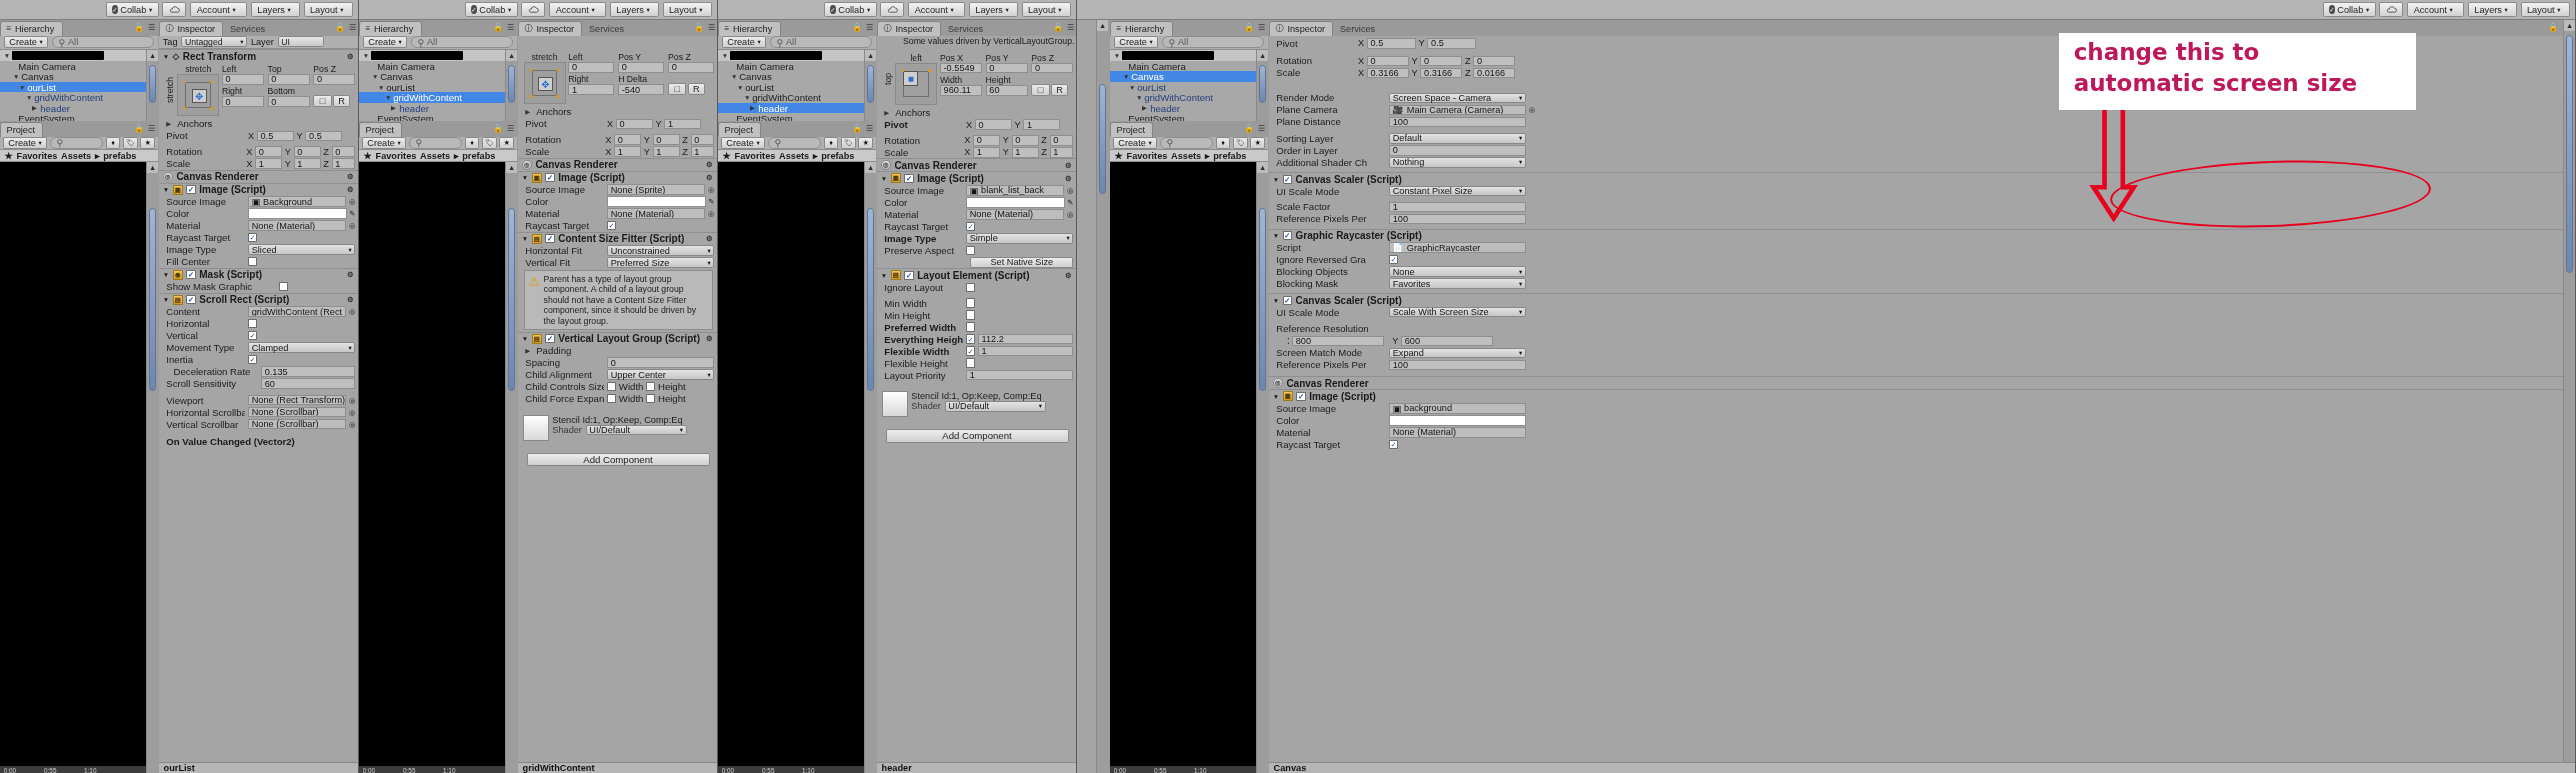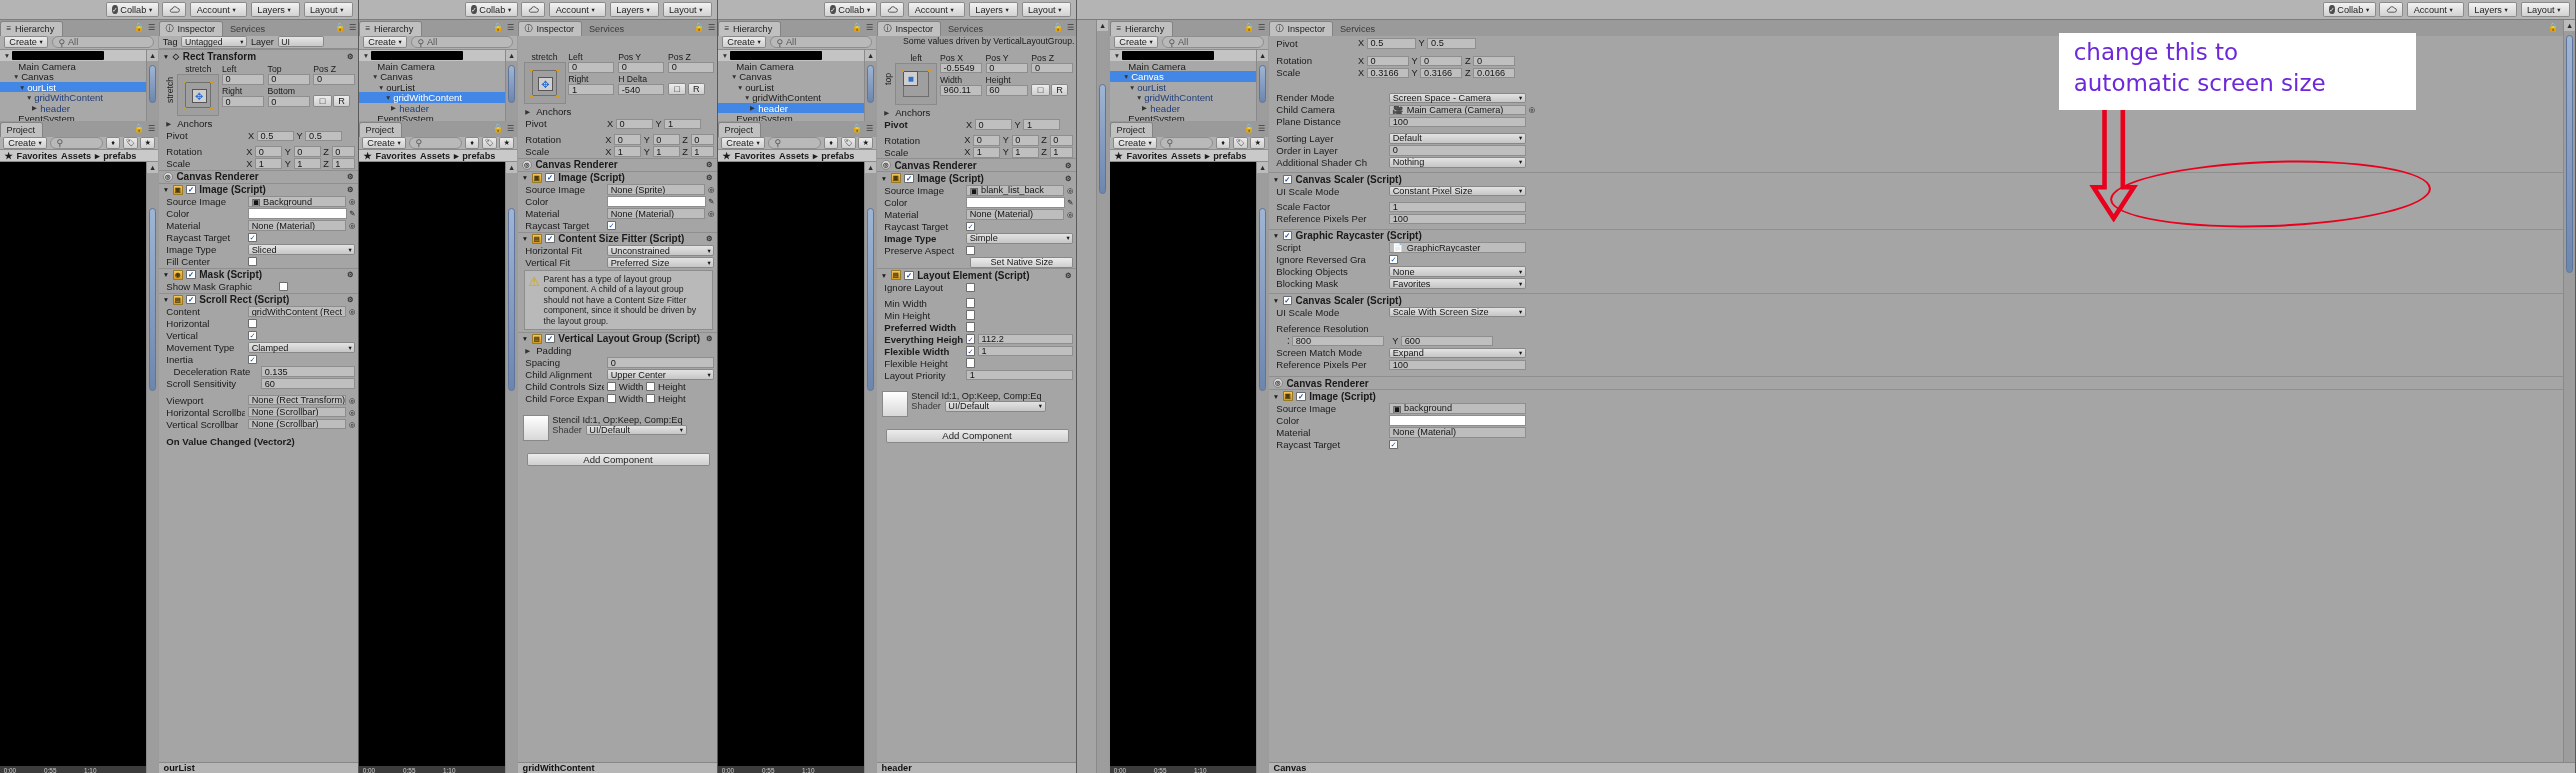--- a/index.html
+++ b/index.html
@@ -118,21 +118,21 @@
   .addcomp{ height:13.7px; margin:3.7px auto; width:183px; background:linear-gradient(#ececec,#cfcfcf);
             border:0.9px solid #888; border-radius:1.8px; display:flex; align-items:center; justify-content:center;
             font-size:9.6px; }
 
   .shaderbox{ display:flex; gap:3.7px; padding:2.7px 4.6px; align-items:flex-start; }
   .matprev{ width:26px;height:26px;background:linear-gradient(#fff,#d8d8d8); border:0.9px solid #888;}
   .stenciltxt{ font-size:9.2px; }
   .shaderrow{ display:flex; align-items:center; gap:3.7px; font-size:9.2px; color:#3a3a3a; }
 
   .red-annot{ position:absolute; background:#fff; z-index:40; }
-  .red-annot .t{ color:#6d28d9; font-weight:normal; font-family:"DejaVu Sans", sans-serif; }
+  .red-annot .t{ color:#be185d; font-weight:bold; font-family:"DejaVu Sans", sans-serif; }
   .red-circle{ position:absolute; border:2.7px solid #e8001c; border-radius:50%; z-index:39; }
   .red-arrow{ position:absolute; z-index:39; }
   .tiny{ font-size:8.7px; }
 </style>
 </head>
 <body>
 
 <div class="screens">
 
   <div class="screen s1">
@@ -1337,21 +1337,21 @@
       </div>
 
       <div class="row" style="margin-top:13px;">
         <span class="lbl" style="width:110px;">Render Mode</span>
         <div class="sel-fld" style="width:137px;">
             <span>Screen Space - Camera</span>
             <span class="caret">▾</span>
           </div>
       </div>
       <div class="row">
-        <span class="lbl" style="width:110px;">Child Camera</span>
+        <span class="lbl" style="width:110px;">Plane Camera</span>
         <div class="fld obj" style="width:137px;">
             <span style="margin-right:2.7px;">🎥</span>
             <span>Main Camera (Camera)</span>
           </div>
         <span style="font-size:7.3px;">◎</span>
       </div>
       <div class="row">
         <span class="lbl" style="width:110px;">Plane Distance</span>
         <div class="fld" style="width:137px;">100</div>
       </div>

